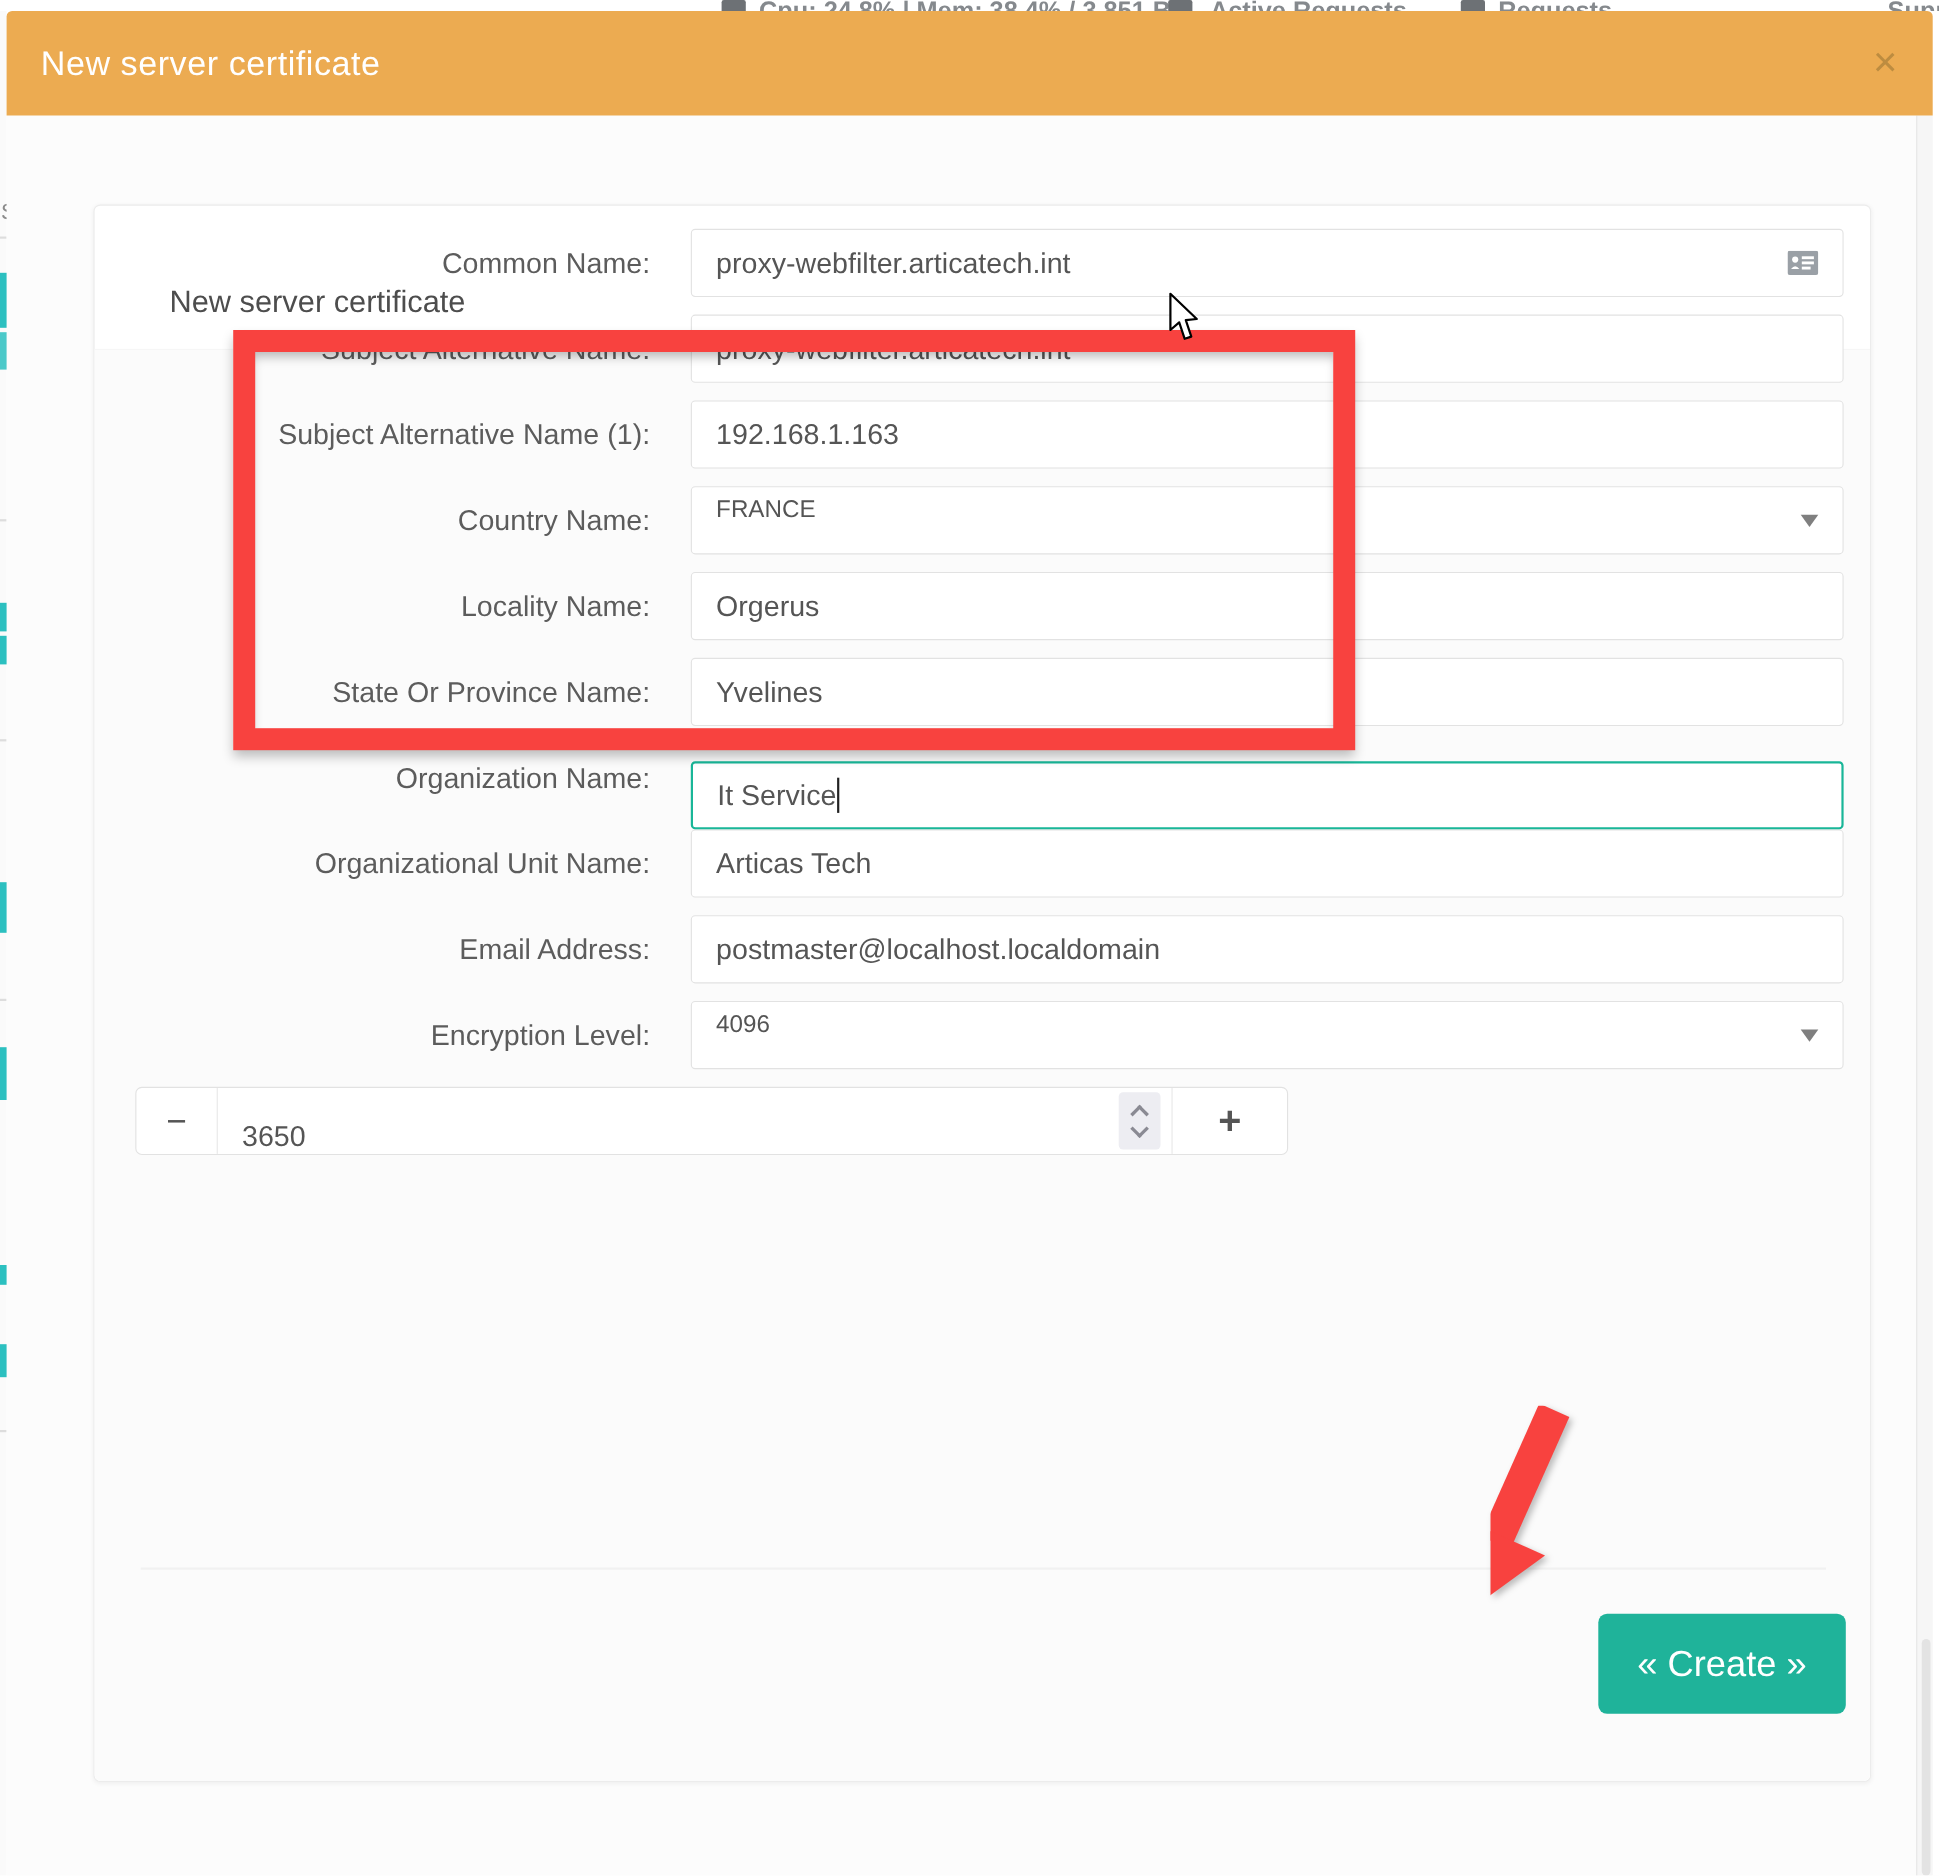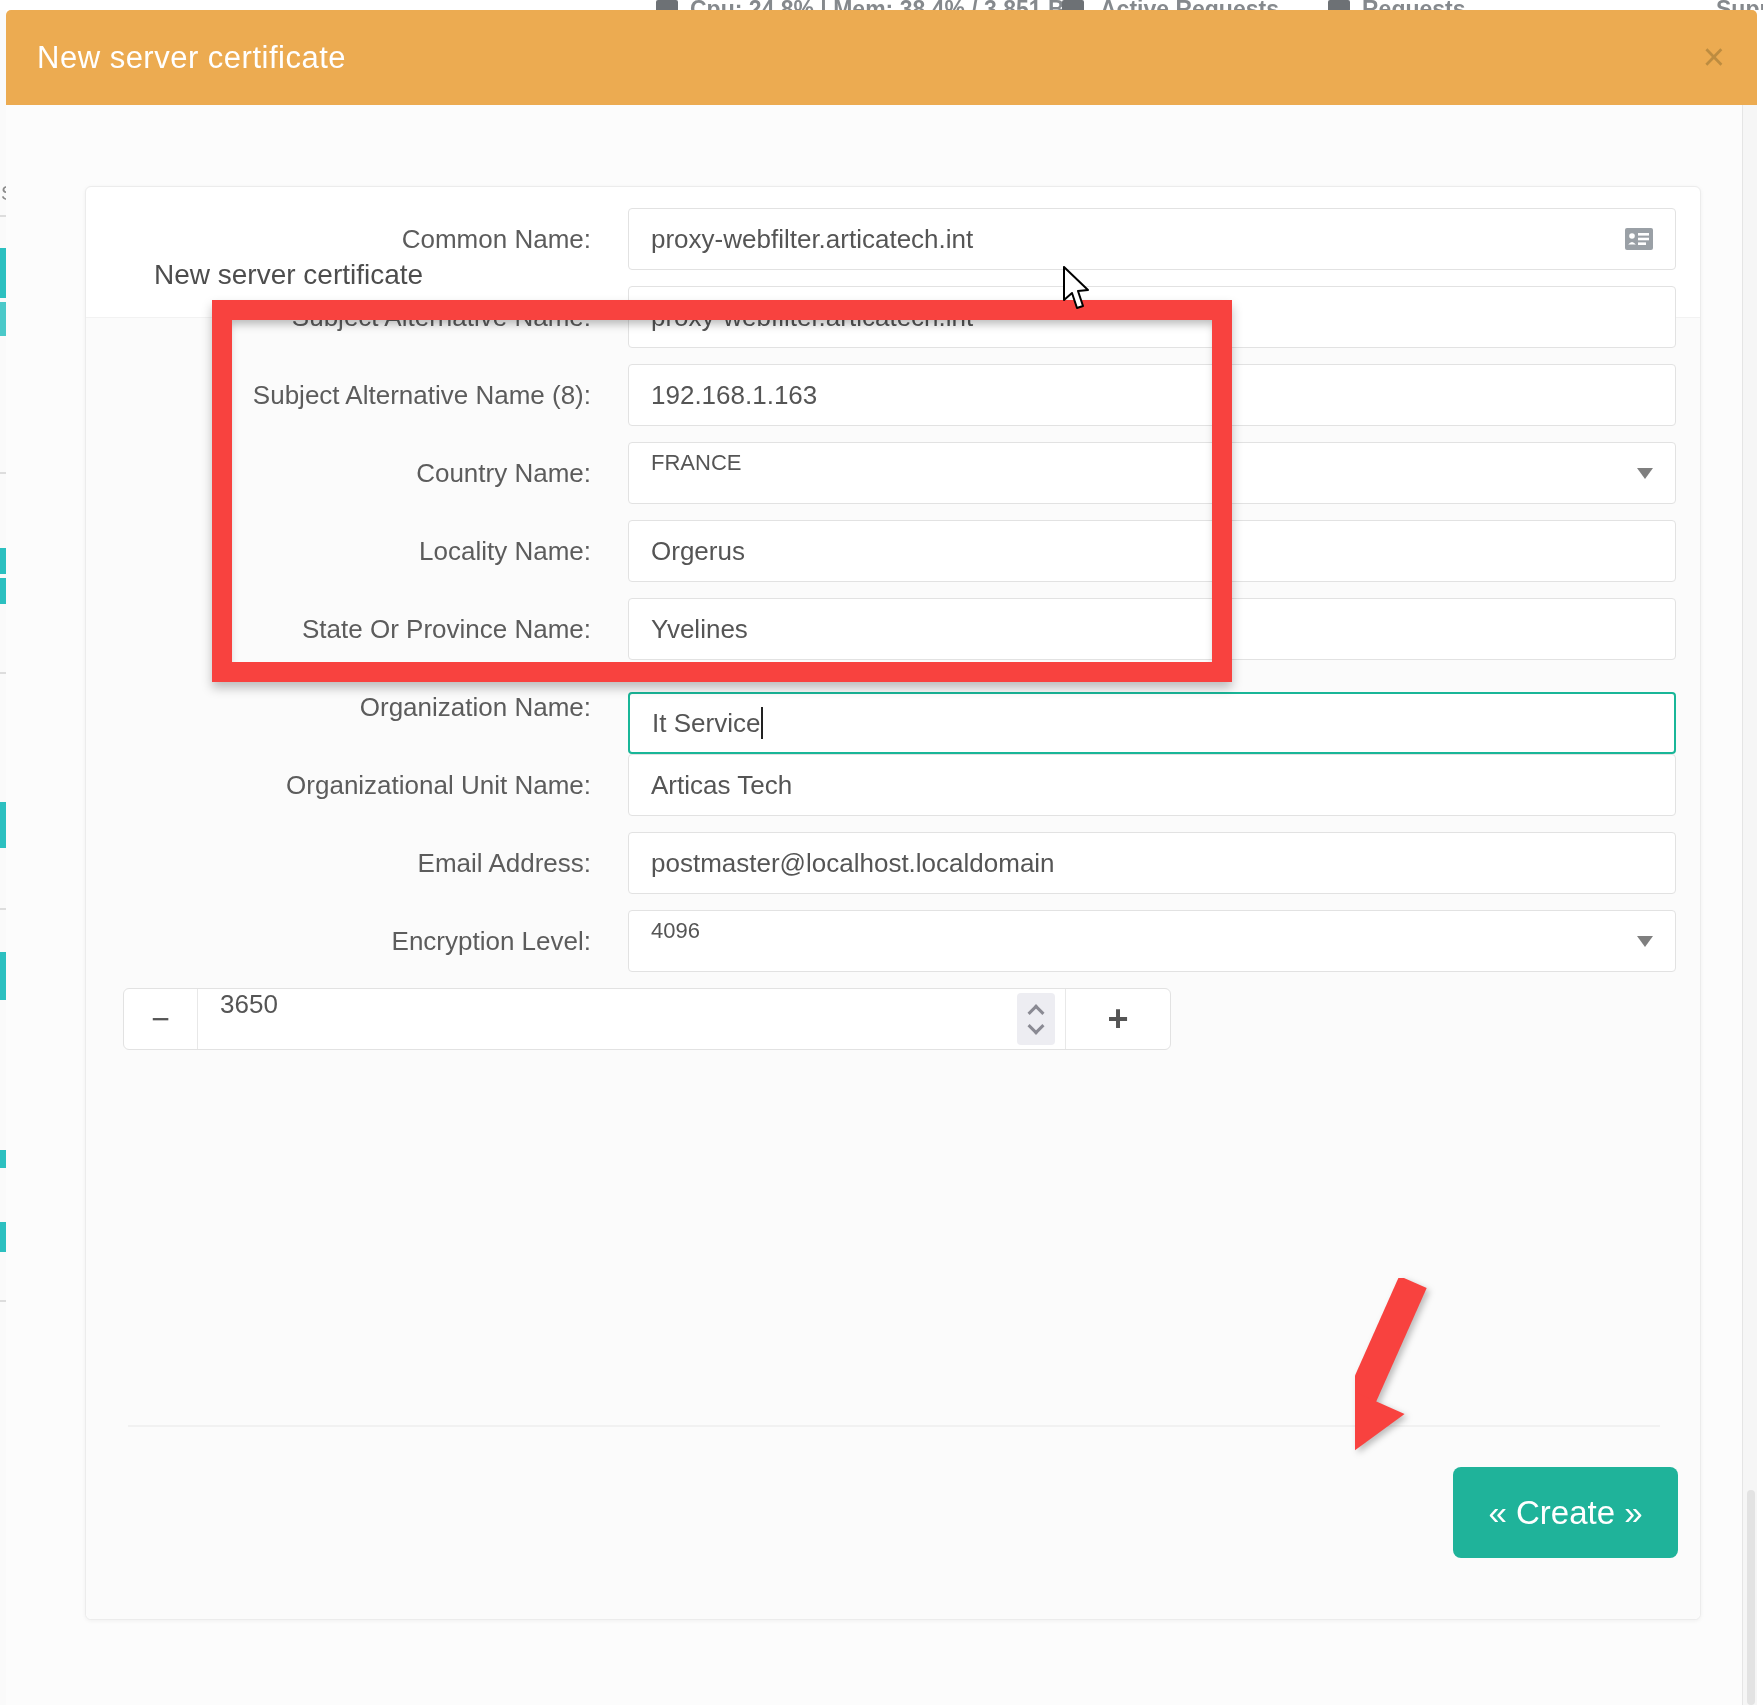--- a/index.html
+++ b/index.html
@@ -58,21 +58,21 @@
   .select .sel-val { position:absolute; left:22px; top:7px; font-size:22px; color:#555; }
   .select .caret { position:absolute; right:22px; top:50%; margin-top:-5px; width:0; height:0;
                    border-left:8px solid transparent; border-right:8px solid transparent;
                    border-top:11px solid #7f7f7f; }
 
   
   .stepper { padding:0; overflow:hidden; border-radius:6px; }
   .step-minus { width:74px; height:100%; border-right:1px solid #e8e8e8;
                 display:flex; align-items:center; justify-content:center;
                 font-size:32px; color:#555; cursor:pointer; flex:none; }
-  .step-valwrap { flex:1; height:100%; display:flex; align-items:flex-start; padding-left:22px; }
+  .step-valwrap { flex:1; height:100%; display:flex; align-items:flex-end; padding-left:22px; }
   .spinner { width:38px; height:52px; background:#ededf2; border-radius:4px; margin-right:10px;
              display:flex; flex-direction:column; align-items:center; justify-content:center;
              gap:7px; flex:none; cursor:pointer; }
   .chev { width:12px; height:12px; border-left:3px solid #8a8a93; border-top:3px solid #8a8a93; }
   .chev.up { transform:rotate(45deg) translate(2px,2px); }
   .chev.down { transform:rotate(225deg) translate(2px,2px); }
   .step-div { width:1px; height:100%; background:#e8e8e8; flex:none; }
   .step-plus { width:104px; height:100%; display:flex; align-items:center; justify-content:center;
                font-size:36px; font-weight:700; color:#555; cursor:pointer; flex:none; }
 
@@ -150,21 +150,21 @@
               </svg>
             </div>
           </div>
           <div class="frm-row">
             <div class="lbl">Subject Alternative Name:</div>
             <div class="ctl">
               <span class="val">proxy-webfilter.articatech.int</span>
             </div>
           </div>
           <div class="frm-row">
-            <div class="lbl">Subject Alternative Name (8):</div>
+            <div class="lbl">Subject Alternative Name (1):</div>
             <div class="ctl">
               <span class="val">192.168.1.163</span>
             </div>
           </div>
           <div class="frm-row">
             <div class="lbl">Country Name:</div>
             <div class="ctl select">
               <span class="sel-val">FRANCE</span>
               <span class="caret"></span>
             </div>

